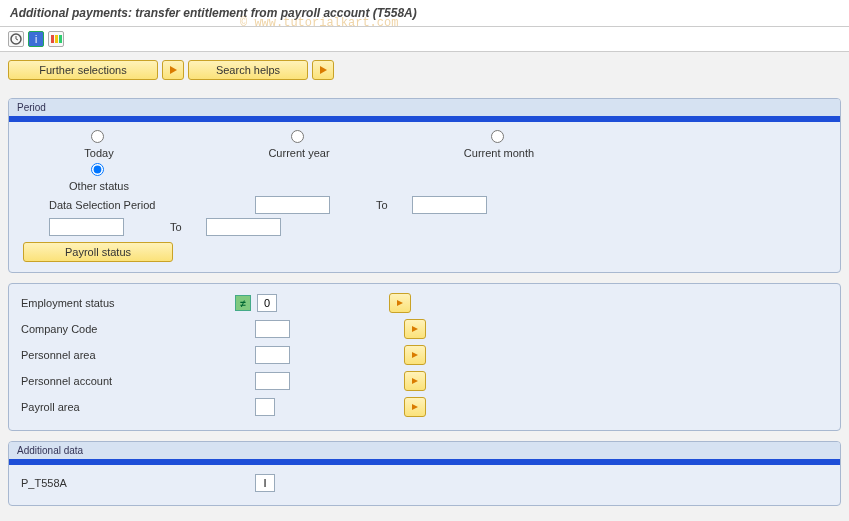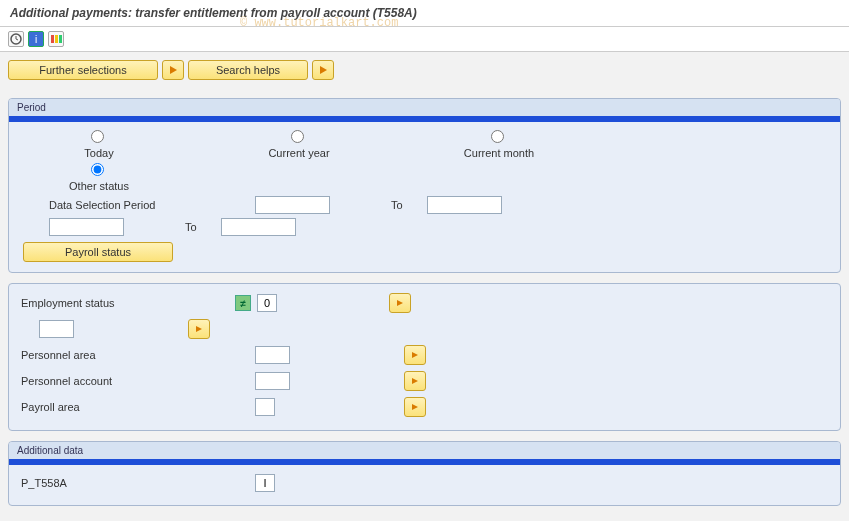--- a/index.html
+++ b/index.html
@@ -118,21 +118,21 @@
     .txt-input {
       border: 1px solid #9ab;
       background: #fff;
       height: 18px;
       padding: 0 3px;
       font-size: 11px;
     }
     .w-med { width: 75px; }
     .w-sm { width: 35px; }
     .w-xs { width: 20px; text-align:center;}
-    .to-lbl { width: 30px; text-align: left; margin-left: 55px; }
+    .to-lbl { width: 30px; text-align: left; margin-left: 40px; }
     .ne-icon {
       display:inline-flex; align-items:center; justify-content:center;
       width:16px; height:16px; background:#7fc97f; border:1px solid #4a8; font-weight:bold; color:#063; font-size:10px;
     }
     .spacer-arrow { margin-left: 100px; }
     .watermark {
       position: absolute;
       top: 16px; left: 240px;
       font-size: 12px;
       color: rgba(228,184,107,0.6);
@@ -223,20 +223,21 @@
       <div class="sel-row">
         <span class="sel-label">Employment status</span>
         <span class="ne-icon">≠</span>
         <input class="txt-input w-xs" value="0" style="">
         <span class="spacer-arrow"></span>
         <div class="yellow-btn icon">
             <span class="arrow-right small"></span>
           </div>
       </div>
       <div class="sel-row">
+        <span class="sel-label">Company Code</span>
         <input class="txt-input w-sm" style="margin-left: 20px;" value="">
         <span style="margin-left:102px"></span>
         <div class="yellow-btn icon">
             <span class="arrow-right small"></span>
           </div>
       </div>
       <div class="sel-row">
         <span class="sel-label">Personnel area</span>
         <input class="txt-input w-sm" style="margin-left: 20px;" value="">
         <span style="margin-left:102px"></span>

